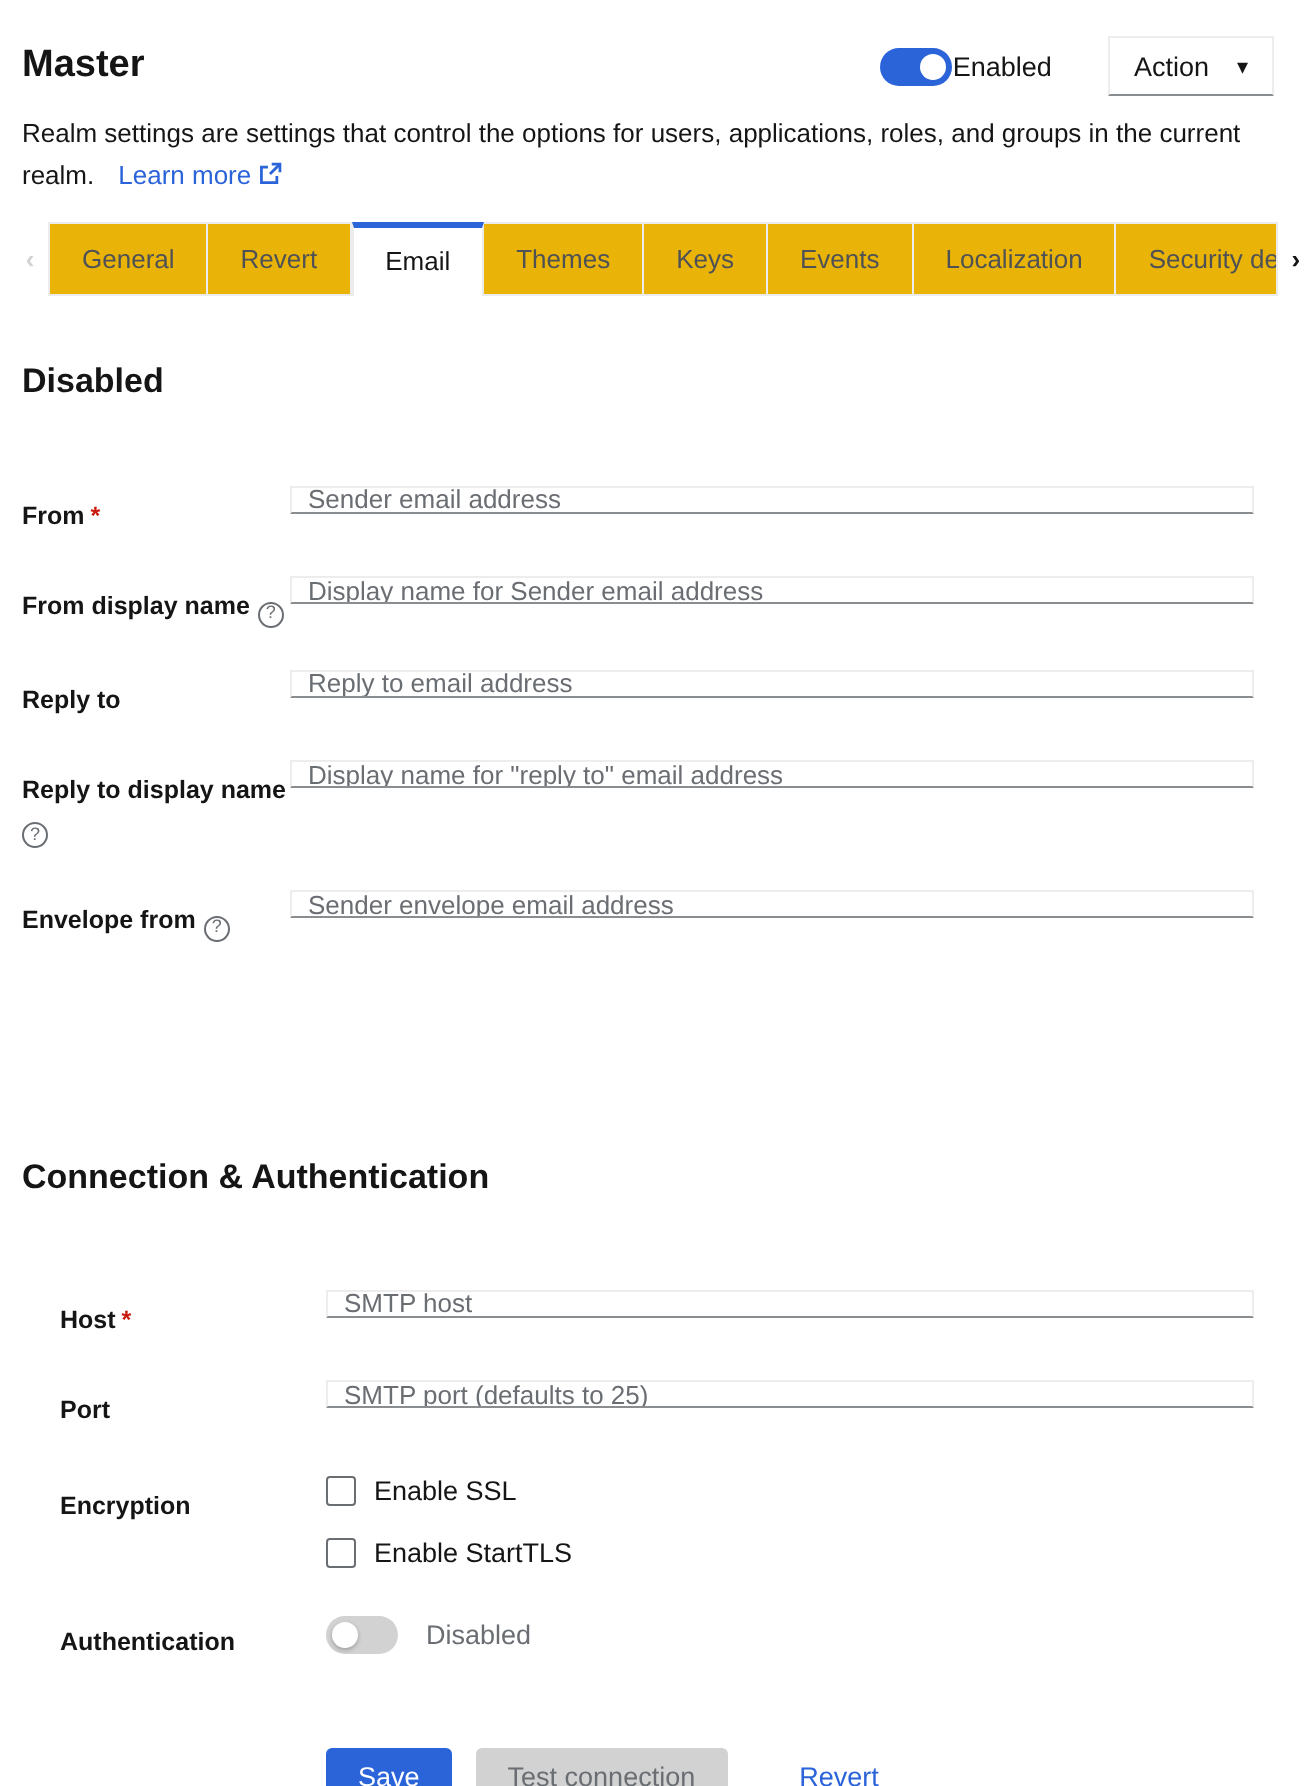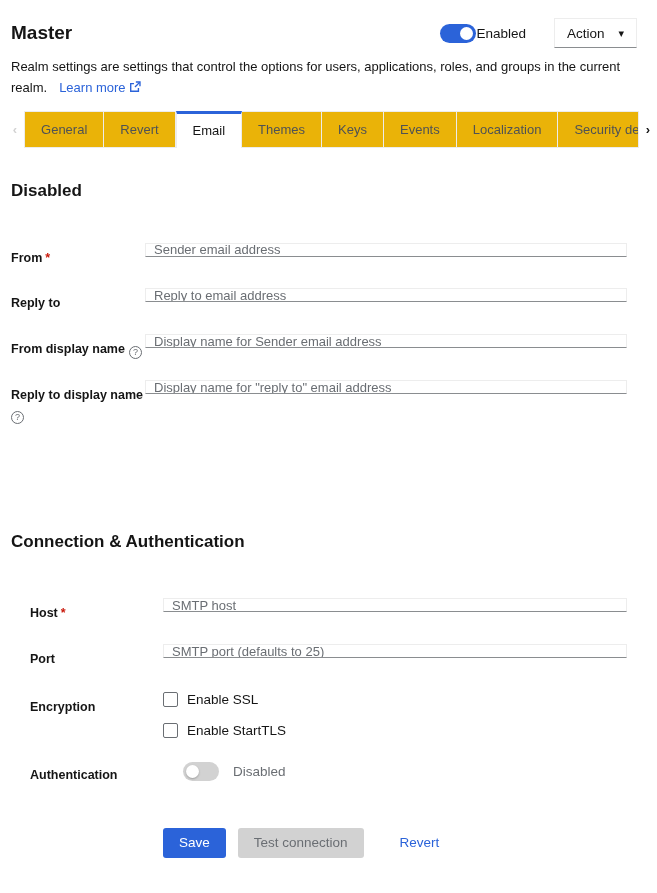--- a/index.html
+++ b/index.html
@@ -147,40 +147,46 @@
 
   <div class="form-row">
     <div class="form-label">
       <span>From</span><span class="req">*</span>
     </div>
     <input class="text-input" type="text" placeholder="Sender email address" style="">
   </div>
 
   <div class="form-row">
     <div class="form-label">
+      <span>From display name</span><span class="help-icon">?</span>
+    </div>
+    <input class="text-input" type="text" placeholder="Display name for Sender email address" style="">
+  </div>
+
+  <div class="form-row">
+    <div class="form-label">
       <span>Reply to</span>
     </div>
     <input class="text-input" type="text" placeholder="Reply to email address" style="">
-  </div>
-
-  <div class="form-row">
-    <div class="form-label">
-      <span>From display name</span><span class="help-icon">?</span>
-    </div>
-    <input class="text-input" type="text" placeholder="Display name for Sender email address" style="">
   </div>
 
   <div class="form-row">
     <div class="form-label">
       <span>Reply to display name</span><br>
       <span class="help-icon below">?</span>
     </div>
     <input class="text-input" type="text" placeholder="Display name for &quot;reply to&quot; email address" style="">
   </div>
 
+  <div class="form-row">
+    <div class="form-label">
+      <span>Envelope from</span><span class="help-icon">?</span>
+    </div>
+    <input class="text-input" type="text" placeholder="Sender envelope email address" style="">
+  </div>
 
   <h2 class="section-heading heading-connection">Connection &amp; Authentication</h2>
 
   <div class="form-row indent">
     <div class="form-label">
       <span>Host</span><span class="req">*</span>
     </div>
     <input class="text-input" type="text" placeholder="SMTP host" style="">
   </div>
 
@@ -200,21 +206,21 @@
         <input type="checkbox" style="">
         <span>Enable SSL</span>
       </label>
       <label class="checkbox-row">
         <input type="checkbox" style="">
         <span>Enable StartTLS</span>
       </label>
     </div>
   </div>
 
-  <div class="form-row indent auth-row" style="margin-bottom:0;gap:20px;">
+  <div class="form-row indent auth-row" style="margin-bottom:0;">
     <div class="form-label">
       <span>Authentication</span>
     </div>
     <div class="auth-control">
       <div class="toggle off">
           <span class="knob"></span>
         </div>
       <span class="auth-state">Disabled</span>
     </div>
   </div>

